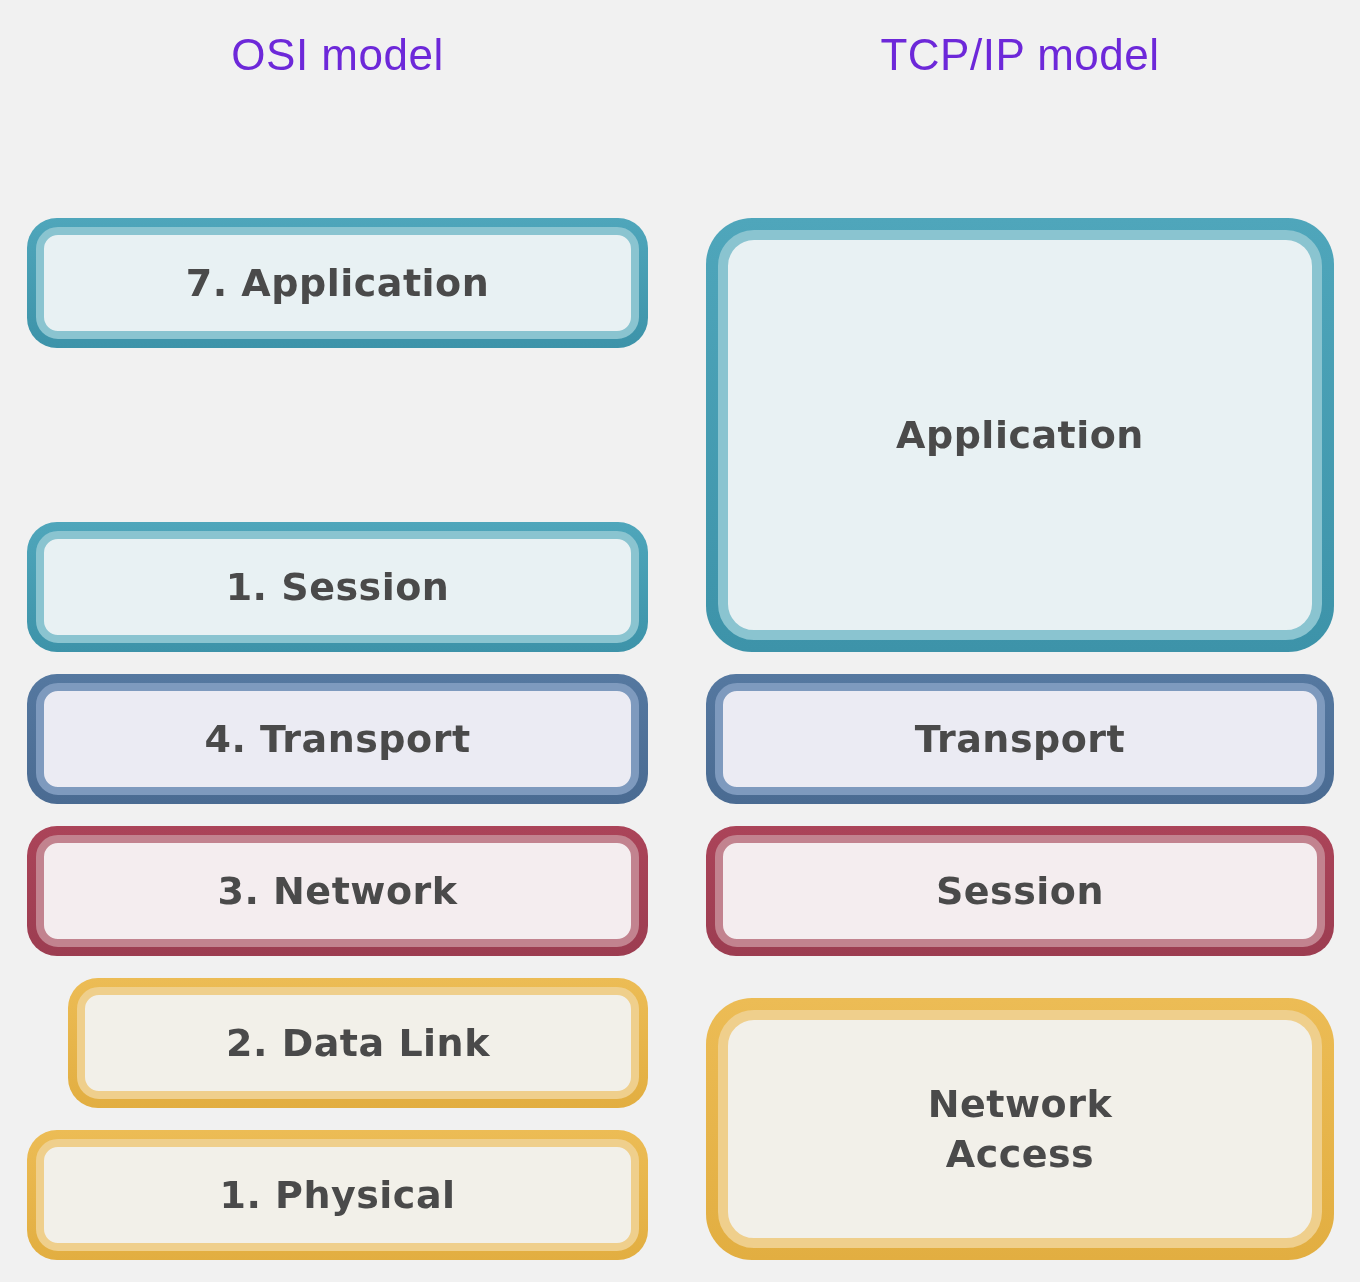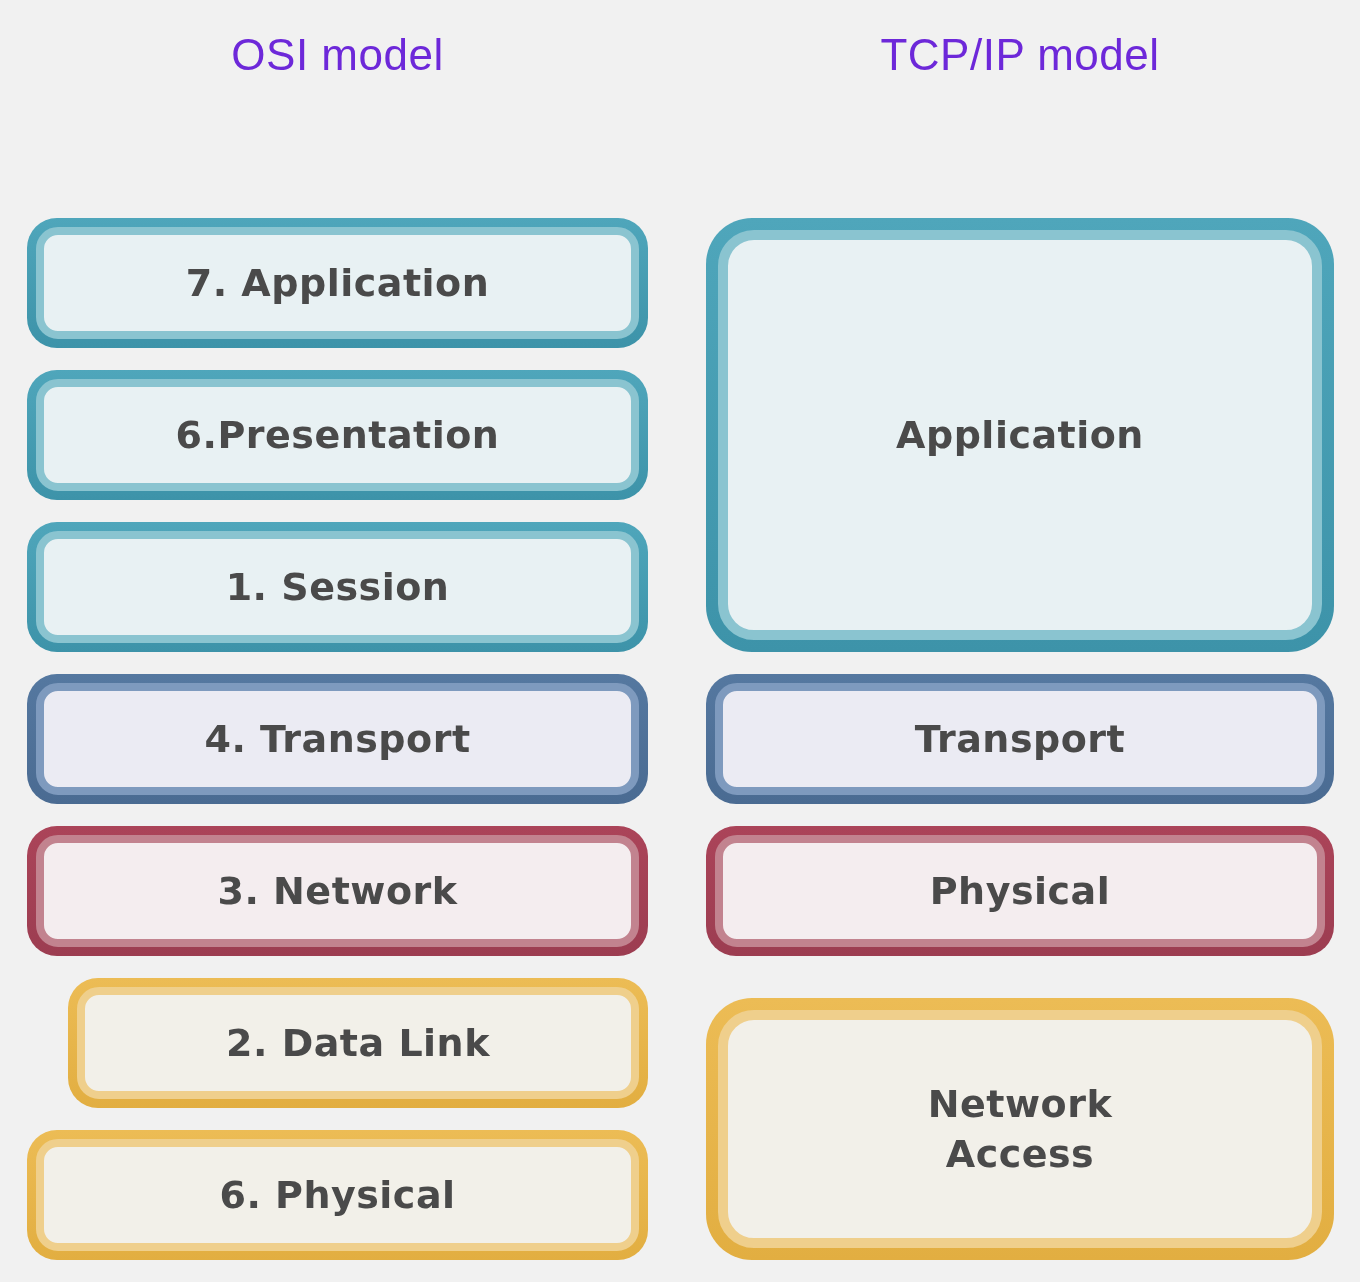--- a/index.html
+++ b/index.html
@@ -102,46 +102,43 @@
 <div class="header">
   <div class="title">OSI model</div>
   <div class="title">TCP/IP model</div>
 </div>
 
 <div class="diagram">
 
   <div class="box teal c1 r1">
     <div class="inner">7. Application</div>
   </div>
-  <div class="box teal c1 r2">
-    <div class="inner">6.Presentation</div>
-  </div>
   <div class="box teal c1 r3">
     <div class="inner">1. Session</div>
   </div>
   <div class="box blue c1 r4">
     <div class="inner">4. Transport</div>
   </div>
   <div class="box red c1 r5">
     <div class="inner">3. Network</div>
   </div>
   <div class="box yellow c1 r6">
     <div class="inner">2. Data Link</div>
   </div>
   <div class="box yellow c1 r7">
-    <div class="inner">6. Physical</div>
+    <div class="inner">1. Physical</div>
   </div>
 
   <div class="box blue c2 r4">
     <div class="inner">Transport</div>
   </div>
   <div class="box teal tall c2 r1-3">
     <div class="inner">Application</div>
   </div>
   <div class="box red c2 r5">
-    <div class="inner">Physical</div>
+    <div class="inner">Session</div>
   </div>
   <div class="box yellow tall c2 r6-7">
     <div class="inner">Network
 Access</div>
   </div>
 
 </div>
 
 </body></html>

